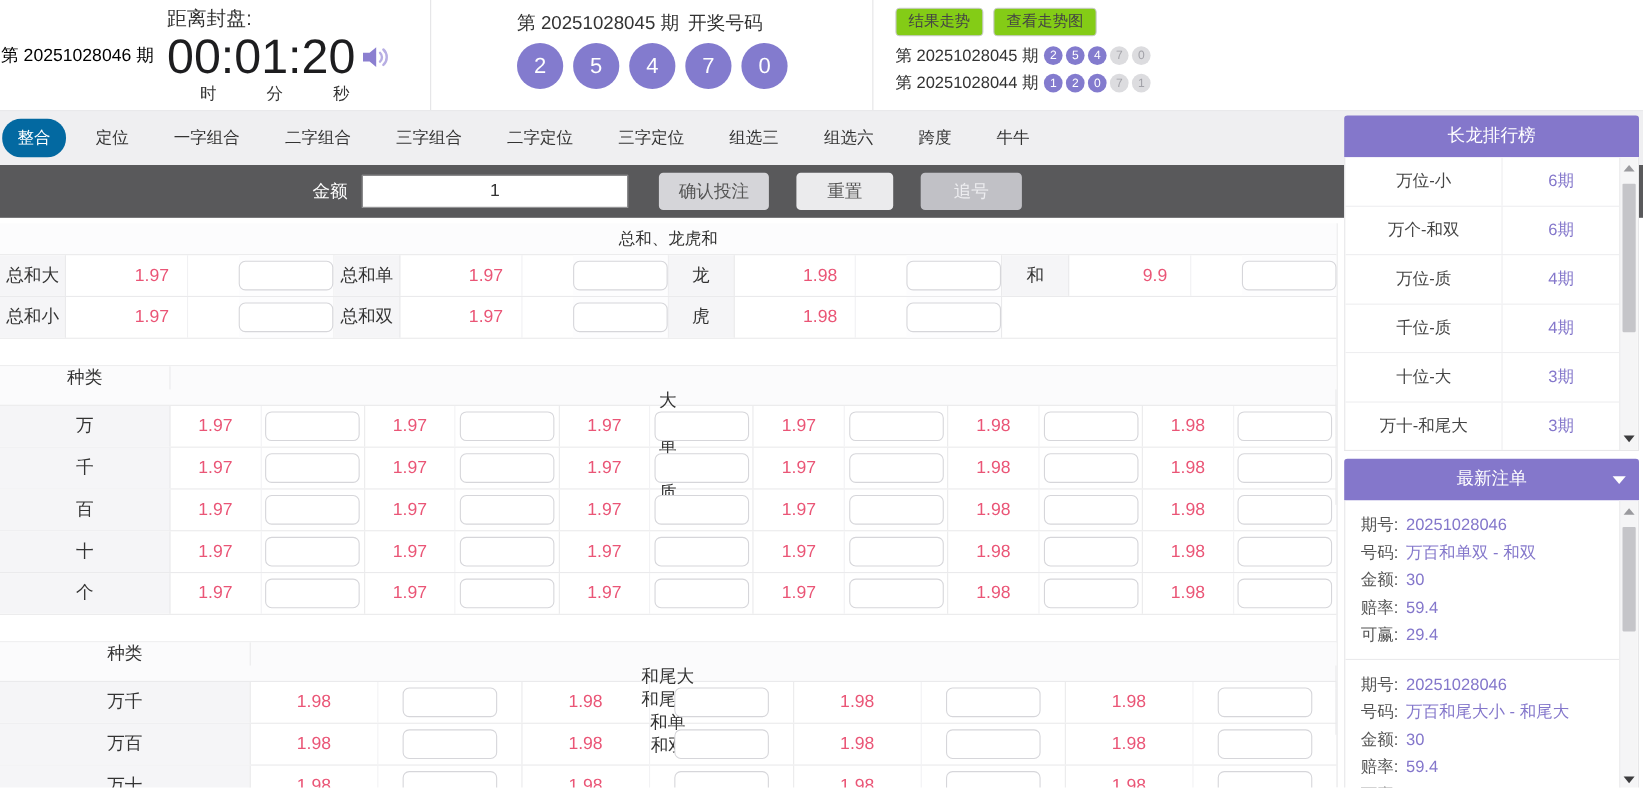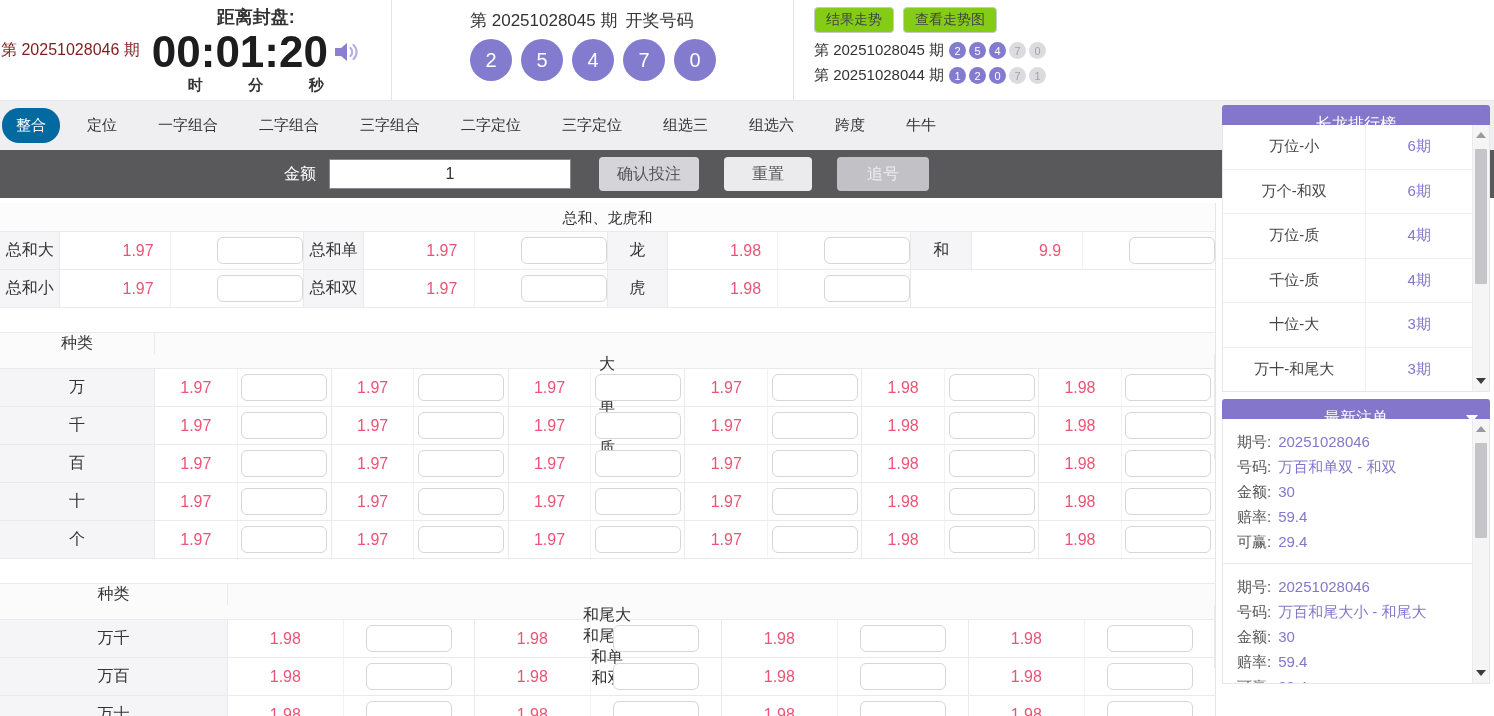--- a/index.html
+++ b/index.html
@@ -2,22 +2,22 @@
 <html><head>
 <meta charset="utf-8">
 <style>
   * { margin:0; padding:0; box-sizing:border-box; }
   html,body { width:1494px; height:716px; overflow:hidden; }
   body { font-family:"Liberation Sans",sans-serif; background:#fff; color:#333; position:relative; }
 
   
   .header { height:100px; display:flex; background:#fff; }
   .hdr-left { width:392px; display:flex; align-items:center; border-right:1px solid #e4e4e6; }
-  .issue-cur { font-size:16px; color:#7f1d1d; white-space:nowrap; padding-left:1px; }
-  .countdown-box { display:flex; flex-direction:column; align-items:center; margin-left:12px;font-weight:bold; }
+  .issue-cur { font-size:16px; color:#000000; white-space:nowrap; padding-left:1px; }
+  .countdown-box { display:flex; flex-direction:column; margin-left:12px; }
   .cd-label { font-size:18px; color:#333; margin-bottom:0; }
   .cd-row { display:flex; align-items:center; }
   .cd-time { font-size:44px; color:#1d1d1f; line-height:1.05; letter-spacing:0; }
   .speaker { margin-left:5px; display:flex; cursor:pointer; }
   .cd-units { display:flex; width:196px; justify-content:space-between; padding:0 30px; font-size:15px; color:#333; margin-top:1px; }
 
   .hdr-mid { width:402px; border-right:1px solid #e4e4e6; padding:9px 0 0 78px; }
   .draw-title { font-size:17px; color:#333; margin-bottom:7px; display:flex; gap:8px; }
   .balls { display:flex; gap:9px; }
   .ball { width:42px; height:42px; border-radius:50%; background:#837bce; color:#fff;
@@ -79,21 +79,21 @@
   .tc { flex:1; display:flex; align-items:center; border-right:1px solid #eaeaec; }
   .tc:last-child, .sumlast { border-right:none; }
   .tc.headcell { justify-content:center; font-size:16px; color:#333; }
   .tc-odds { width:47%; display:flex; align-items:center; justify-content:center;
              font-size:16px; color:#ea5576; border-right:1px solid #f2f2f4; height:100%; }
   .tc-inp { flex:1; display:flex; align-items:center; justify-content:center; }
   .w155 { width:155px; } .w228 { width:228px; }
 
   
   .sidebar { position:absolute; left:1222px; top:105px; width:268px; }
-  .panel-hdr { height:20px; background:#8477cb; color:#fff; font-size:16px; text-align:center;
+  .panel-hdr { height:38px; background:#8477cb; color:#fff; font-size:16px; text-align:center;
                line-height:38px; border-radius:3px 3px 0 0; position:relative; }
   .panel-caret { position:absolute; right:12px; top:16px; width:0; height:0;
                  border-left:6px solid transparent; border-right:6px solid transparent;
                  border-top:7px solid #fff; cursor:pointer; }
   .panel-body { border:1px solid #e7e7e9; border-top:none; background:#fff; display:flex; overflow:hidden; position:relative; }
   .dragon-body { height:267px; }
   .orders-body { height:265px; }
   .panel-list { flex:1; }
   .dragon-row { height:44.5px; display:flex; border-bottom:1px solid #eeeef0; }
   .dragon-name { flex:1.35; display:flex; align-items:center; justify-content:center;

